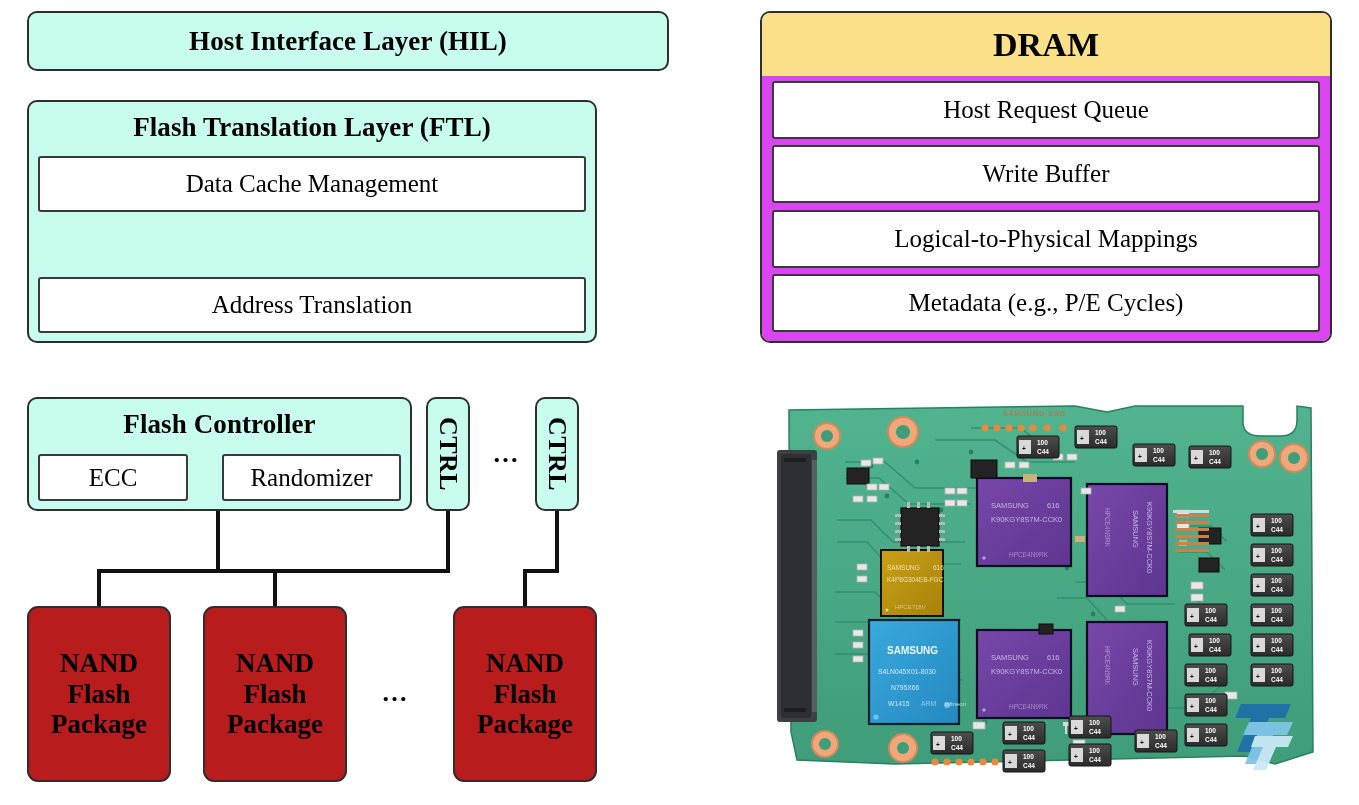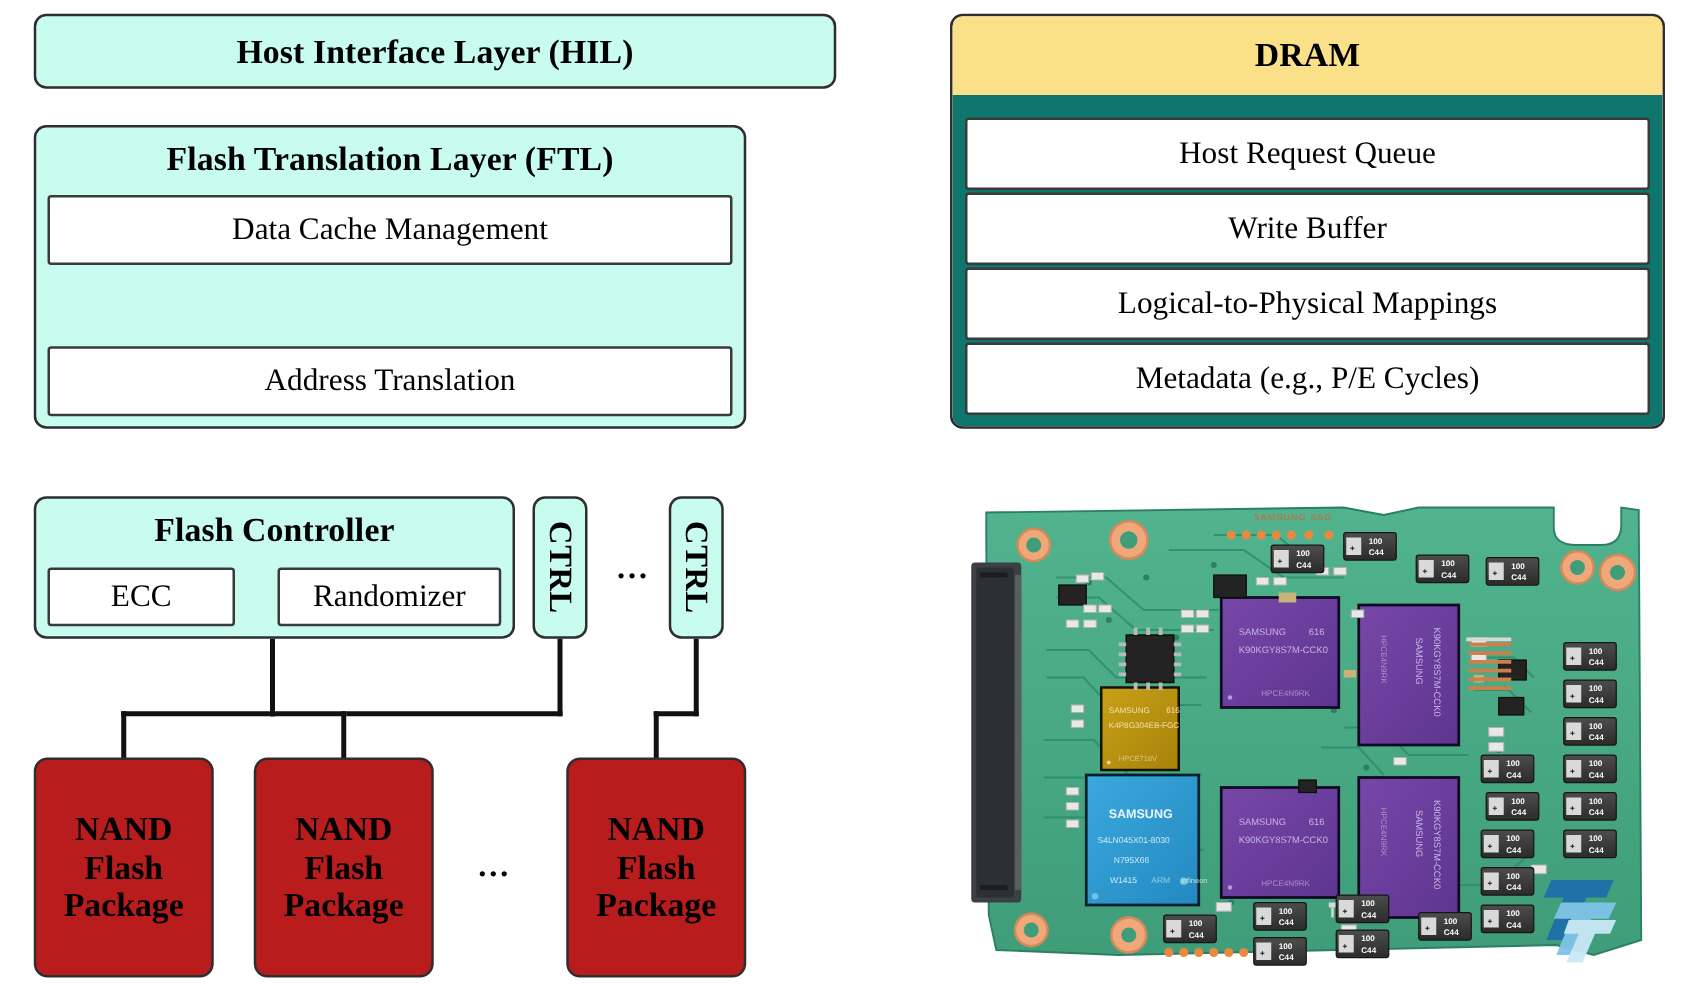--- a/index.html
+++ b/index.html
@@ -120,22 +120,22 @@
   #nand1 { left: 27px; }
   #nand2 { left: 203px; }
   #nand3 { left: 453px; }
   #nand-dots { left: 355px; top: 680px; width: 80px; text-align: center; }
 
   
   .wire { background: #111111; position: absolute; }
 
   
   #dram { left: 760px; top: 11px; width: 572px; height: 332px; }
-  #dram .hdr { height: 63px; font-size: 27px; flex: 0 0 auto; }
-  #dram .body-pad { padding: 5px 10px 9px 10px; gap: 2px; background: #0f766e; justify-content: flex-end; }
+  #dram .hdr { height: 63px; font-size: 34px; flex: 0 0 auto; }
+  #dram .body-pad { padding: 5px 10px 9px 10px; gap: 2px; background: #d946ef; }
   #dram .inner-strip { height: 58px; font-size: 25px; }
 
   
   #pcb {
     left: 775px; top: 392px; width: 545px; height: 398px;
     overflow: hidden;
   }
 </style>
 </head>
 <body>

